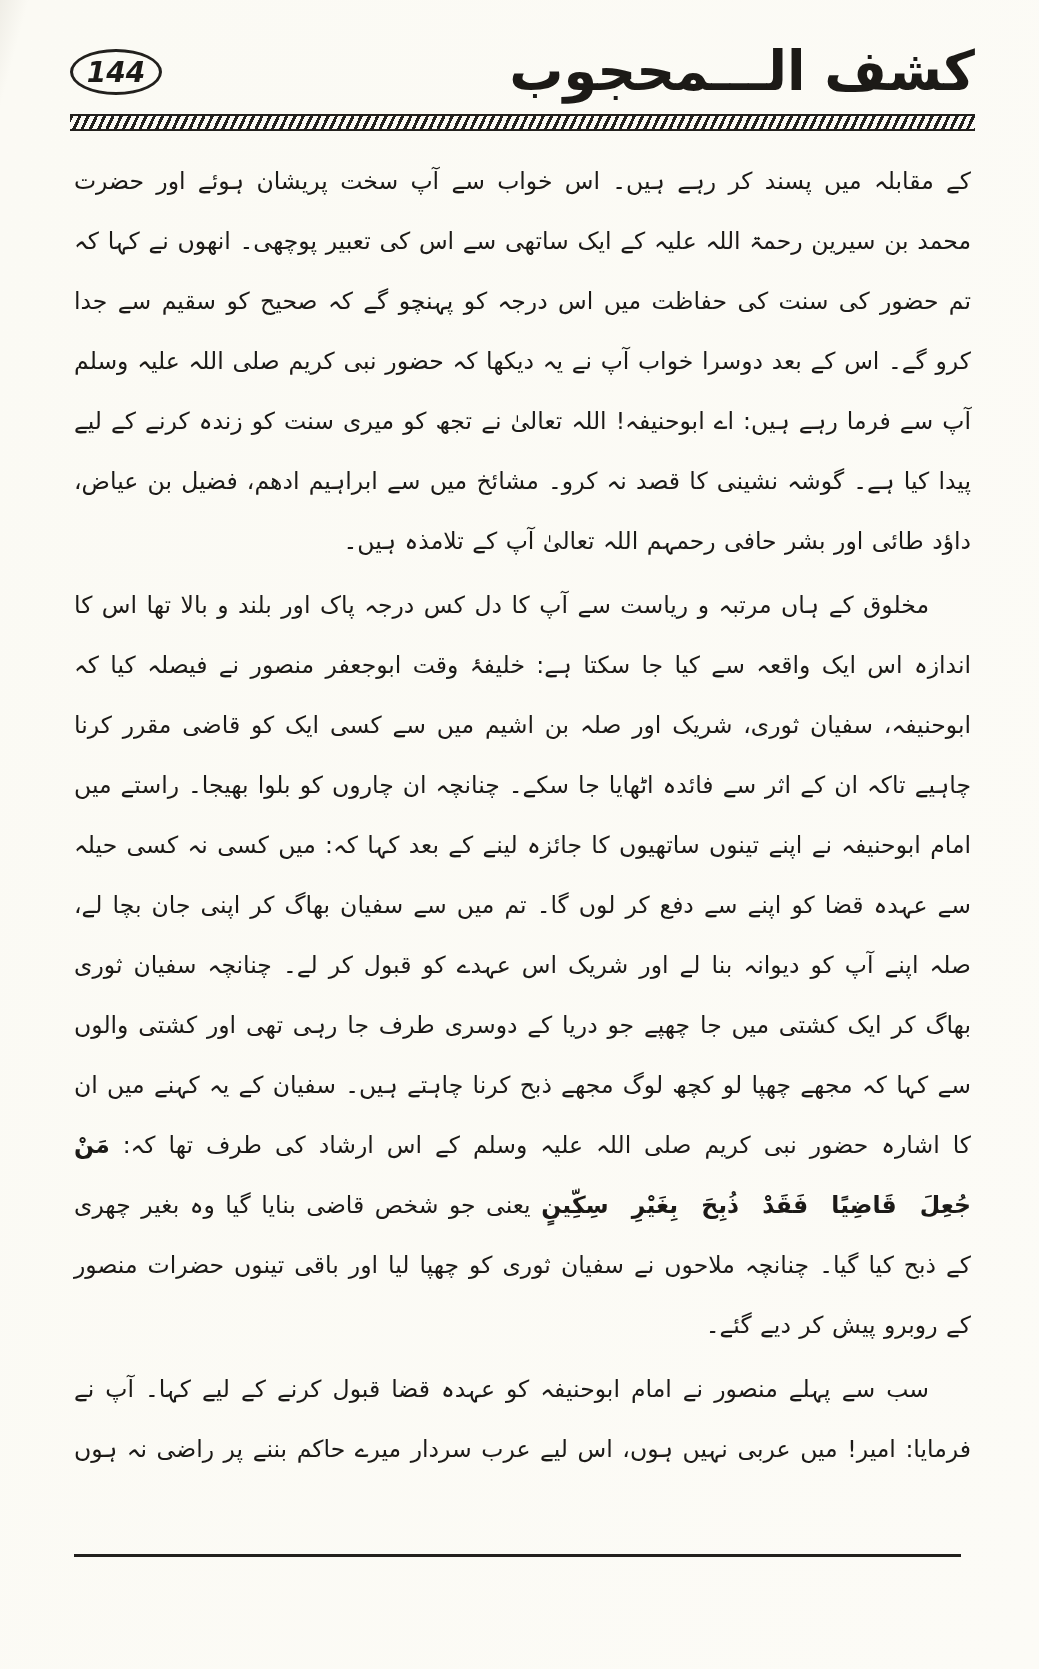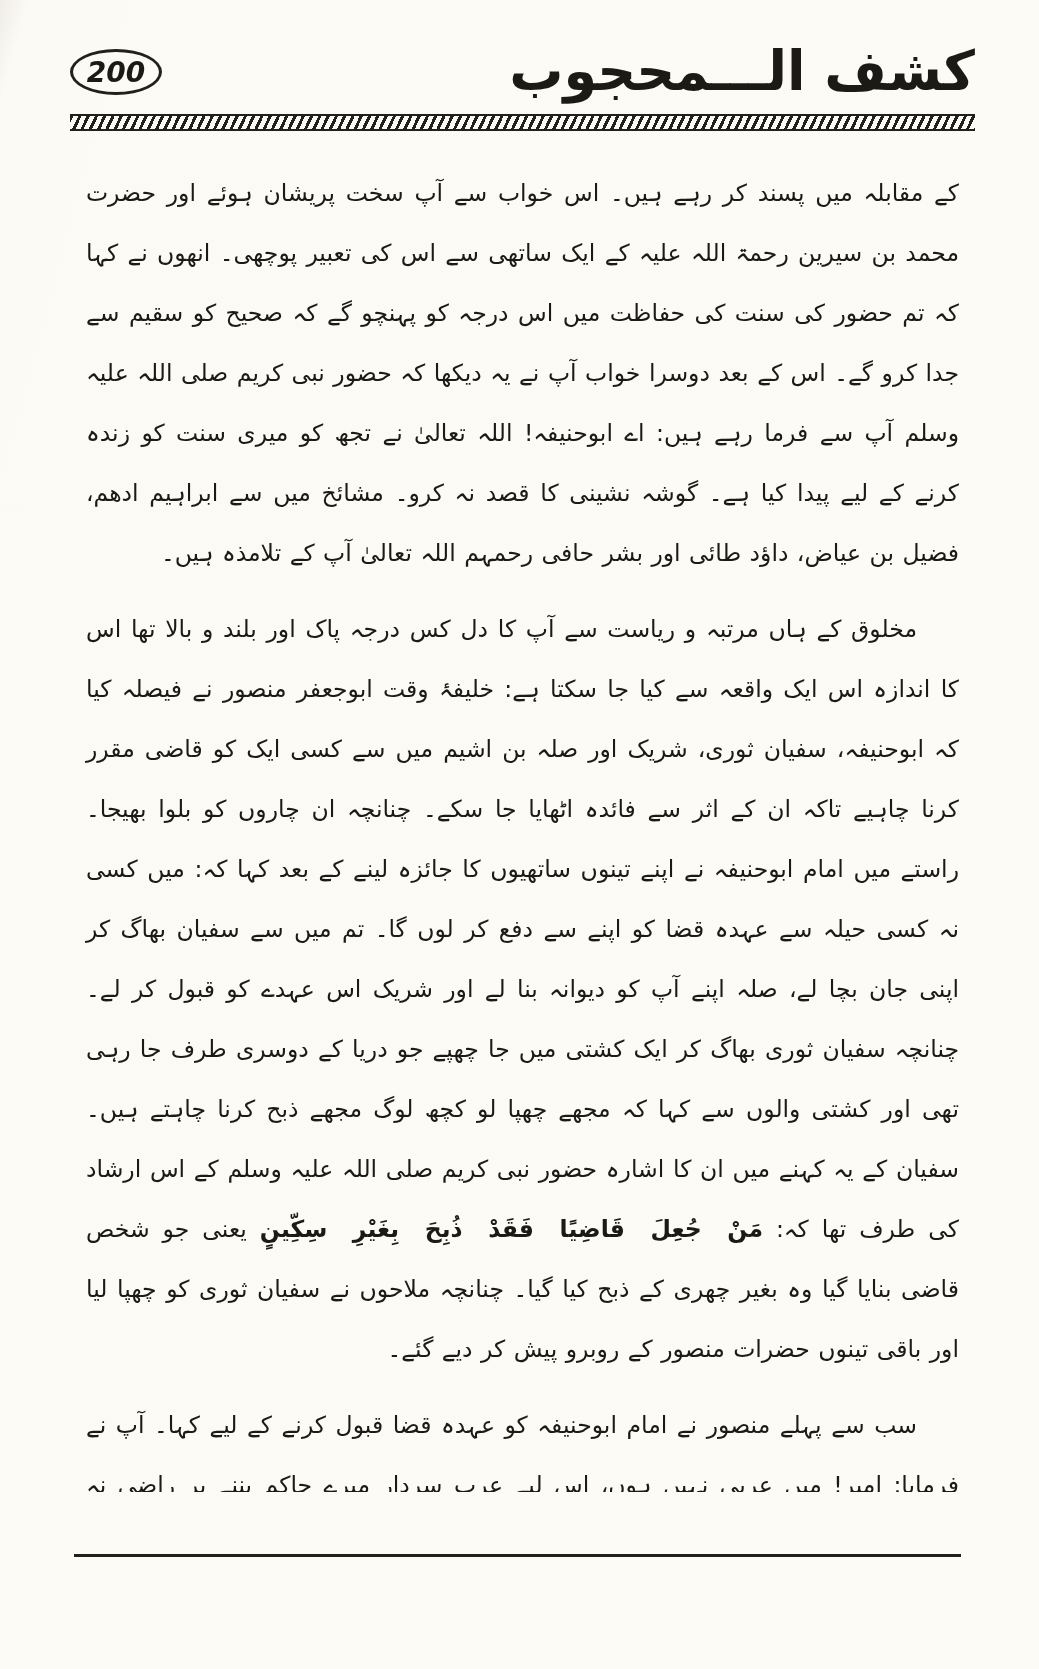--- a/index.html
+++ b/index.html
@@ -67,21 +67,21 @@
   .text-block {
     direction: rtl;
     margin-top: 16px;
     height: 1345px;
     overflow: hidden;
     font-size: 23.5px;
     line-height: 60px;
     text-align: justify;
     word-spacing: 1px;
   }
-  .para { margin: 16px; }
+  .para { margin: 4px; }
   .para.indent { text-indent: 42px; }
   .arabic-quote {
     font-weight: bold;
     word-spacing: 0.55em;
     white-space: normal;
   }
   
   .footnote-divider {
     position: absolute;
     left: 74px;
@@ -91,21 +91,21 @@
   }
 </style>
 </head>
 <body>
 
 <div class="sheet">
 
   <div class="header">
     <div class="book-title">کشف الـــمحجوب</div>
     <div class="page-number-badge">
-      <span>200</span>
+      <span>144</span>
     </div>
   </div>
 
   <div class="hatched-divider"></div>
 
   <div class="text-block">
     <p class="para"><span>کے مقابلہ میں پسند کر رہے ہیں۔ اس خواب سے آپ سخت پریشان ہوئے اور حضرت محمد بن سیرین رحمۃ اللہ علیہ کے ایک ساتھی سے اس کی تعبیر پوچھی۔ انھوں نے کہا کہ تم حضور کی سنت کی حفاظت میں اس درجہ کو پہنچو گے کہ صحیح کو سقیم سے جدا کرو گے۔ اس کے بعد دوسرا خواب آپ نے یہ دیکھا کہ حضور نبی کریم صلی اللہ علیہ وسلم آپ سے فرما رہے ہیں: اے ابوحنیفہ! اللہ تعالیٰ نے تجھ کو میری سنت کو زندہ کرنے کے لیے پیدا کیا ہے۔ گوشہ نشینی کا قصد نہ کرو۔ مشائخ میں سے ابراہیم ادھم، فضیل بن عیاض، داؤد طائی اور بشر حافی رحمہم اللہ تعالیٰ آپ کے تلامذہ ہیں۔</span></p>
 
     <p class="para indent"><span>مخلوق کے ہاں مرتبہ و ریاست سے آپ کا دل کس درجہ پاک اور بلند و بالا تھا اس کا اندازہ اس ایک واقعہ سے کیا جا سکتا ہے: خلیفۂ وقت ابوجعفر منصور نے فیصلہ کیا کہ ابوحنیفہ، سفیان ثوری، شریک اور صلہ بن اشیم میں سے کسی ایک کو قاضی مقرر کرنا چاہیے تاکہ ان کے اثر سے فائدہ اٹھایا جا سکے۔ چنانچہ ان چاروں کو بلوا بھیجا۔ راستے میں امام ابوحنیفہ نے اپنے تینوں ساتھیوں کا جائزہ لینے کے بعد کہا کہ: میں کسی نہ کسی حیلہ سے عہدہ قضا کو اپنے سے دفع کر لوں گا۔ تم میں سے سفیان بھاگ کر اپنی جان بچا لے، صلہ اپنے آپ کو دیوانہ بنا لے اور شریک اس عہدے کو قبول کر لے۔ چنانچہ سفیان ثوری بھاگ کر ایک کشتی میں جا چھپے جو دریا کے دوسری طرف جا رہی تھی اور کشتی والوں سے کہا کہ مجھے چھپا لو کچھ لوگ مجھے ذبح کرنا چاہتے ہیں۔ سفیان کے یہ کہنے میں ان کا اشارہ حضور نبی کریم صلی اللہ علیہ وسلم کے اس ارشاد کی طرف تھا کہ: </span><span class="arabic-quote">مَنْ جُعِلَ قَاضِيًا فَقَدْ ذُبِحَ بِغَيْرِ سِكِّينٍ</span><span> یعنی جو شخص قاضی بنایا گیا وہ بغیر چھری کے ذبح کیا گیا۔ چنانچہ ملاحوں نے سفیان ثوری کو چھپا لیا اور باقی تینوں حضرات منصور کے روبرو پیش کر دیے گئے۔</span></p>
 

